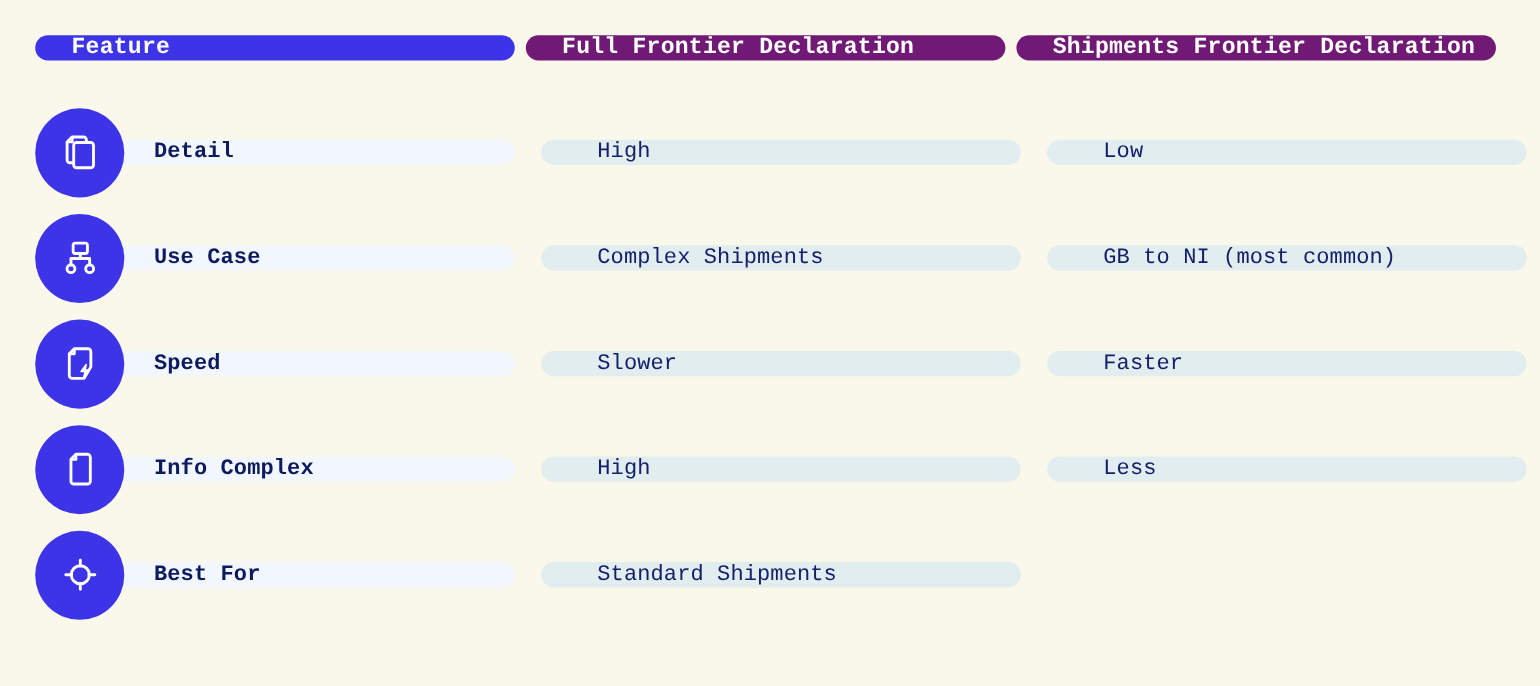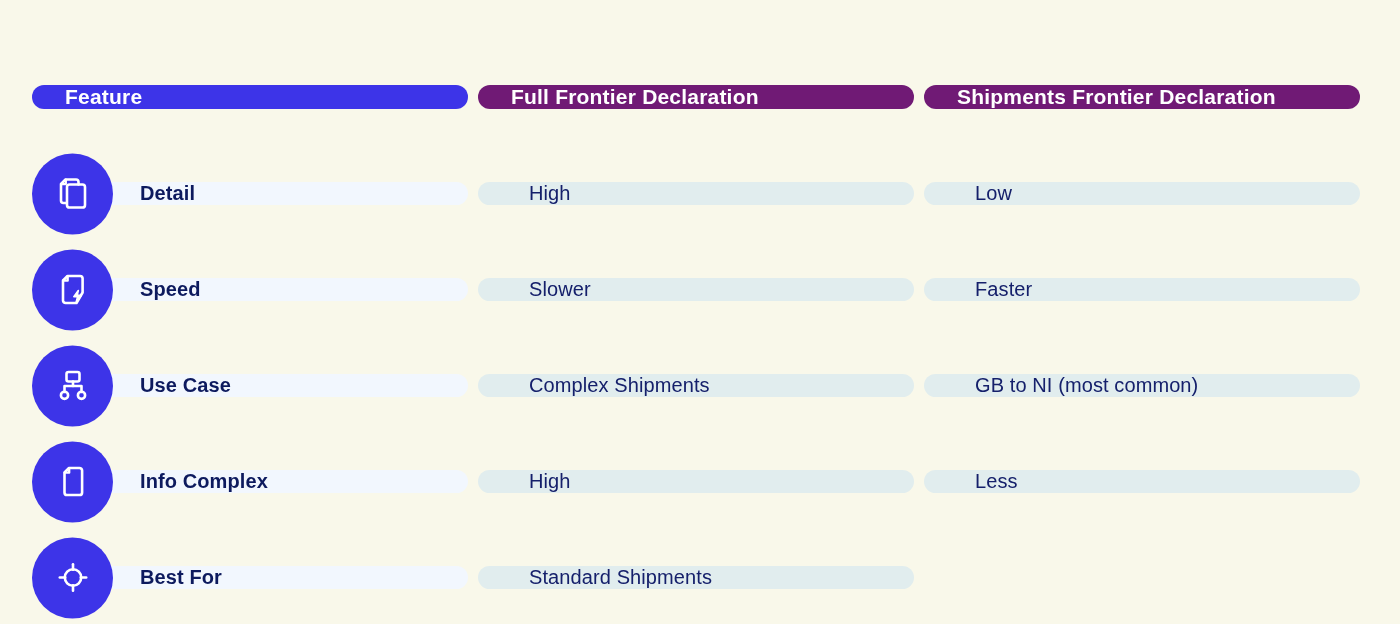--- a/index.html
+++ b/index.html
@@ -20,21 +20,22 @@
     top: 32px;
     width: 1328px;
     display: flex;
     flex-direction: column;
     gap: 18px;
   }
 
   .row {
     display: flex;
     gap: 10px;
-    align-items: flex-end;
+    align-items: flex-start;
+    font-family: Liberation Mono, monospace;
   }
 
   
   .col-feature { width: 436px; flex: 0 0 436px; }
   .col-data    { width: 436px; flex: 0 0 436px; }
 
   
   .header-row { height: 77px; }
 
   .head-cell {
@@ -92,20 +93,21 @@
     background: #e1edee;
     border-radius: 16px;
     display: flex;
     align-items: center;
     box-sizing: border-box;
     padding-left: 51px;
     color: #15206b;
     font-size: 20px;
     font-weight: normal;
     letter-spacing: 0.1px;
+    margin-left: 14px;
   }
 </style>
 </head>
 <body>
 
 <div class="table">
 
   <div class="row header-row">
     <div class="head-cell head-feature col-feature">
       <span>Feature</span>
@@ -124,36 +126,20 @@
         <svg width="42" height="42" viewBox="0 0 42 42" fill="none">
           <path d="M14 30.5 H11.5 A2.5 2.5 0 0 1 9 28 V11.5 L13.5 7 H24 A2.5 2.5 0 0 1 26.5 9.5 V12" stroke="#ffffff" stroke-width="2.6" stroke-linejoin="round" stroke-linecap="round" fill="none"></path>
           <path d="M13.8 7.2 V11.6 H9.4" stroke="#ffffff" stroke-width="2.3" stroke-linejoin="round" stroke-linecap="round" fill="none"></path>
           <rect x="15" y="12" width="18" height="23" rx="2.6" stroke="#ffffff" stroke-width="2.6" fill="none"></rect>
         </svg>
       </span>
       <span class="feature-label">Detail</span>
     </div>
     <div class="data-cell col-data">High</div>
     <div class="data-cell col-data">Low</div>
-  </div>
-
-  <div class="row body-row">
-    <div class="feature-cell col-feature">
-      <span class="icon-circle">
-        <svg width="42" height="42" viewBox="0 0 42 42" fill="none">
-          <path d="M11 29.5 V12 L15.5 7.5 H28 A2.6 2.6 0 0 1 30.6 10.1 V24
-                   L24.5 34.5 H13.6 A2.6 2.6 0 0 1 11 31.9 Z" stroke="#ffffff" stroke-width="2.6" stroke-linejoin="round" fill="none"></path>
-          <path d="M15.7 7.7 V12.2 H11.2" stroke="#ffffff" stroke-width="2.3" stroke-linejoin="round" stroke-linecap="round" fill="none"></path>
-          <path d="M26.3 22 L21.8 28.2 H25.6 L24.1 33.6 L29.2 26.9 H25.2 Z" fill="#ffffff" stroke="#ffffff" stroke-width="1.6" stroke-linejoin="round"></path>
-        </svg>
-      </span>
-      <span class="feature-label">Speed</span>
-    </div>
-    <div class="data-cell col-data">Slower</div>
-    <div class="data-cell col-data">Faster</div>
   </div>
 
   <div class="row body-row">
     <div class="feature-cell col-feature">
       <span class="icon-circle">
         <svg width="42" height="42" viewBox="0 0 42 42" fill="none">
           <rect x="14.5" y="7.5" width="13" height="9.5" rx="2" stroke="#ffffff" stroke-width="2.6" fill="none"></rect>
           <path d="M21 17 V21.5" stroke="#ffffff" stroke-width="2.6" stroke-linecap="round"></path>
           <path d="M12.5 27.5 V21.5 H29.5 V27.5" stroke="#ffffff" stroke-width="2.6" stroke-linecap="round" stroke-linejoin="round" fill="none"></path>
           <circle cx="12.5" cy="30.8" r="3.6" stroke="#ffffff" stroke-width="2.6" fill="none"></circle>
@@ -163,20 +149,36 @@
       <span class="feature-label">Use Case</span>
     </div>
     <div class="data-cell col-data">Complex Shipments</div>
     <div class="data-cell col-data">GB to NI (most common)</div>
   </div>
 
   <div class="row body-row">
     <div class="feature-cell col-feature">
       <span class="icon-circle">
         <svg width="42" height="42" viewBox="0 0 42 42" fill="none">
+          <path d="M11 29.5 V12 L15.5 7.5 H28 A2.6 2.6 0 0 1 30.6 10.1 V24
+                   L24.5 34.5 H13.6 A2.6 2.6 0 0 1 11 31.9 Z" stroke="#ffffff" stroke-width="2.6" stroke-linejoin="round" fill="none"></path>
+          <path d="M15.7 7.7 V12.2 H11.2" stroke="#ffffff" stroke-width="2.3" stroke-linejoin="round" stroke-linecap="round" fill="none"></path>
+          <path d="M26.3 22 L21.8 28.2 H25.6 L24.1 33.6 L29.2 26.9 H25.2 Z" fill="#ffffff" stroke="#ffffff" stroke-width="1.6" stroke-linejoin="round"></path>
+        </svg>
+      </span>
+      <span class="feature-label">Speed</span>
+    </div>
+    <div class="data-cell col-data">Slower</div>
+    <div class="data-cell col-data">Faster</div>
+  </div>
+
+  <div class="row body-row">
+    <div class="feature-cell col-feature">
+      <span class="icon-circle">
+        <svg width="42" height="42" viewBox="0 0 42 42" fill="none">
           <path d="M12.5 31.9 V12 L17 7.5 H27.5 A2.6 2.6 0 0 1 30.1 10.1 V31.9
                    A2.6 2.6 0 0 1 27.5 34.5 H15.1 A2.6 2.6 0 0 1 12.5 31.9 Z" stroke="#ffffff" stroke-width="2.6" stroke-linejoin="round" fill="none"></path>
           <path d="M17.2 7.7 V12.2 H12.7" stroke="#ffffff" stroke-width="2.3" stroke-linejoin="round" stroke-linecap="round" fill="none"></path>
         </svg>
       </span>
       <span class="feature-label">Info Complex</span>
     </div>
     <div class="data-cell col-data">High</div>
     <div class="data-cell col-data">Less</div>
   </div>

